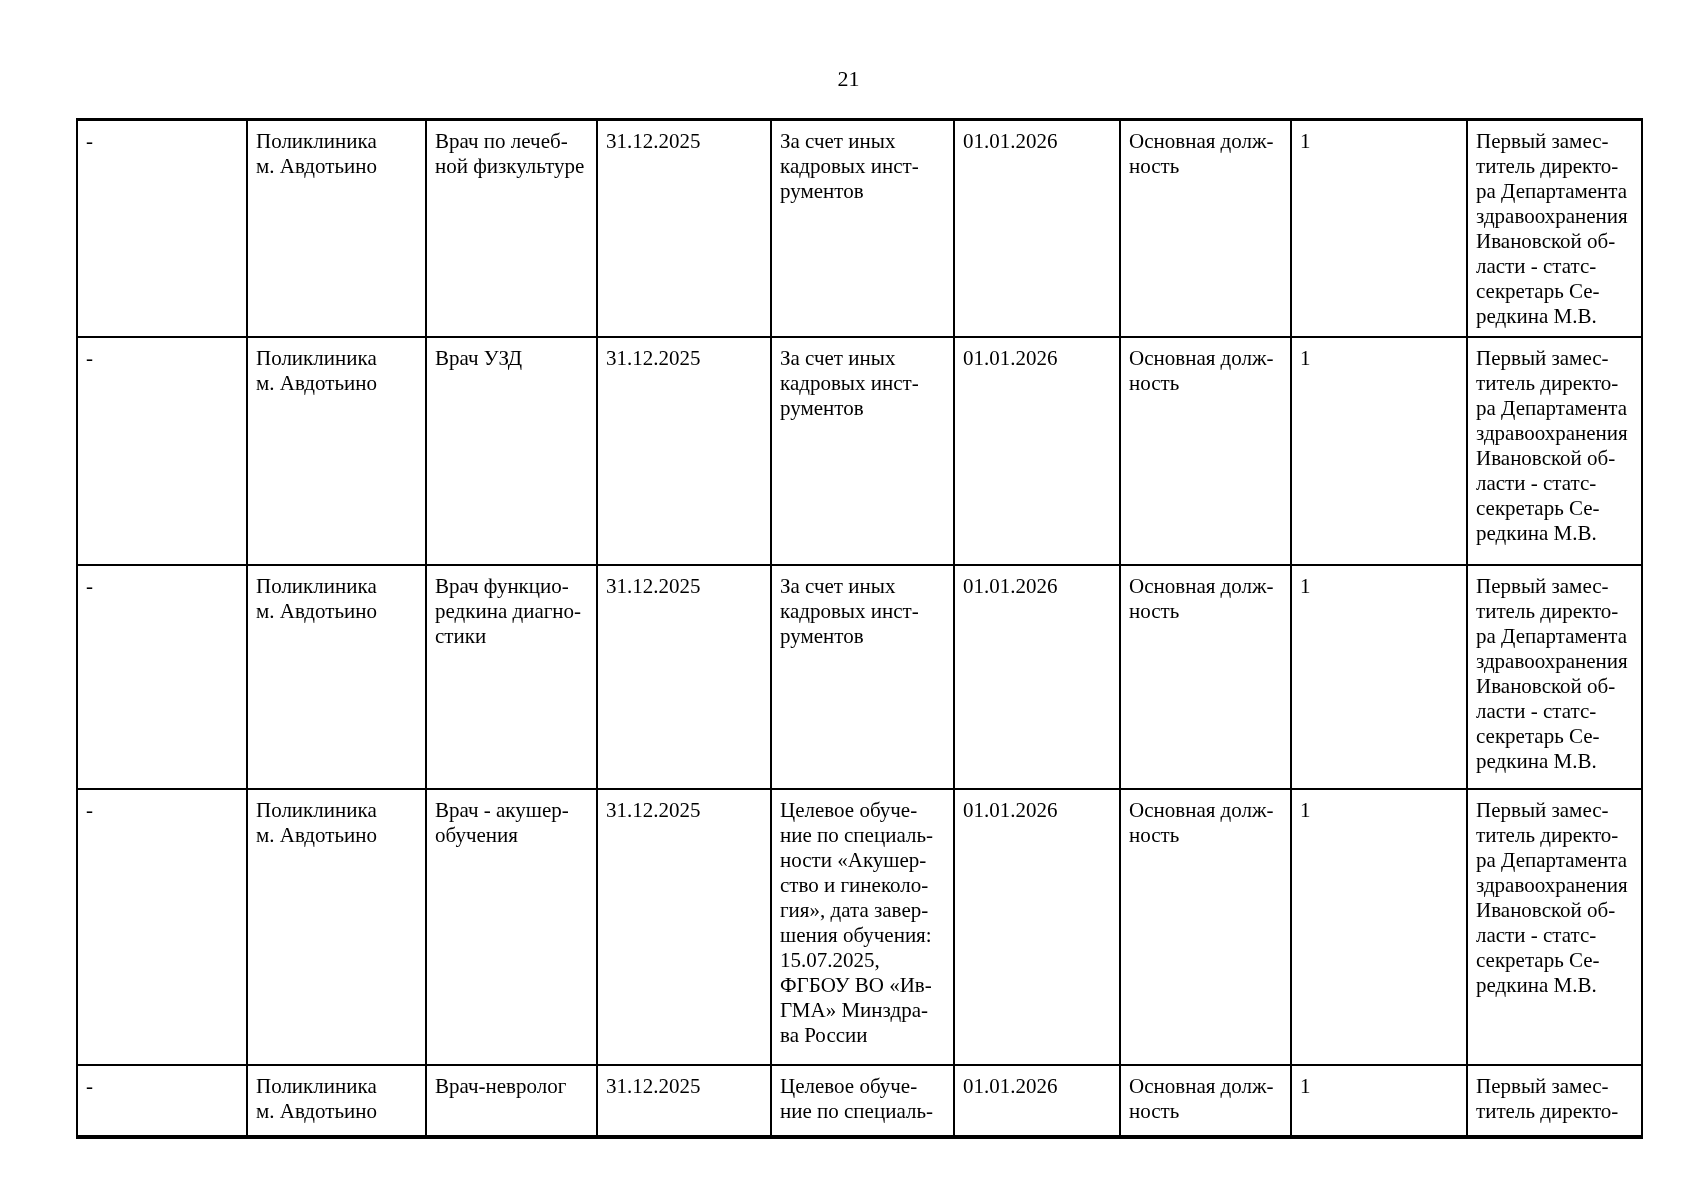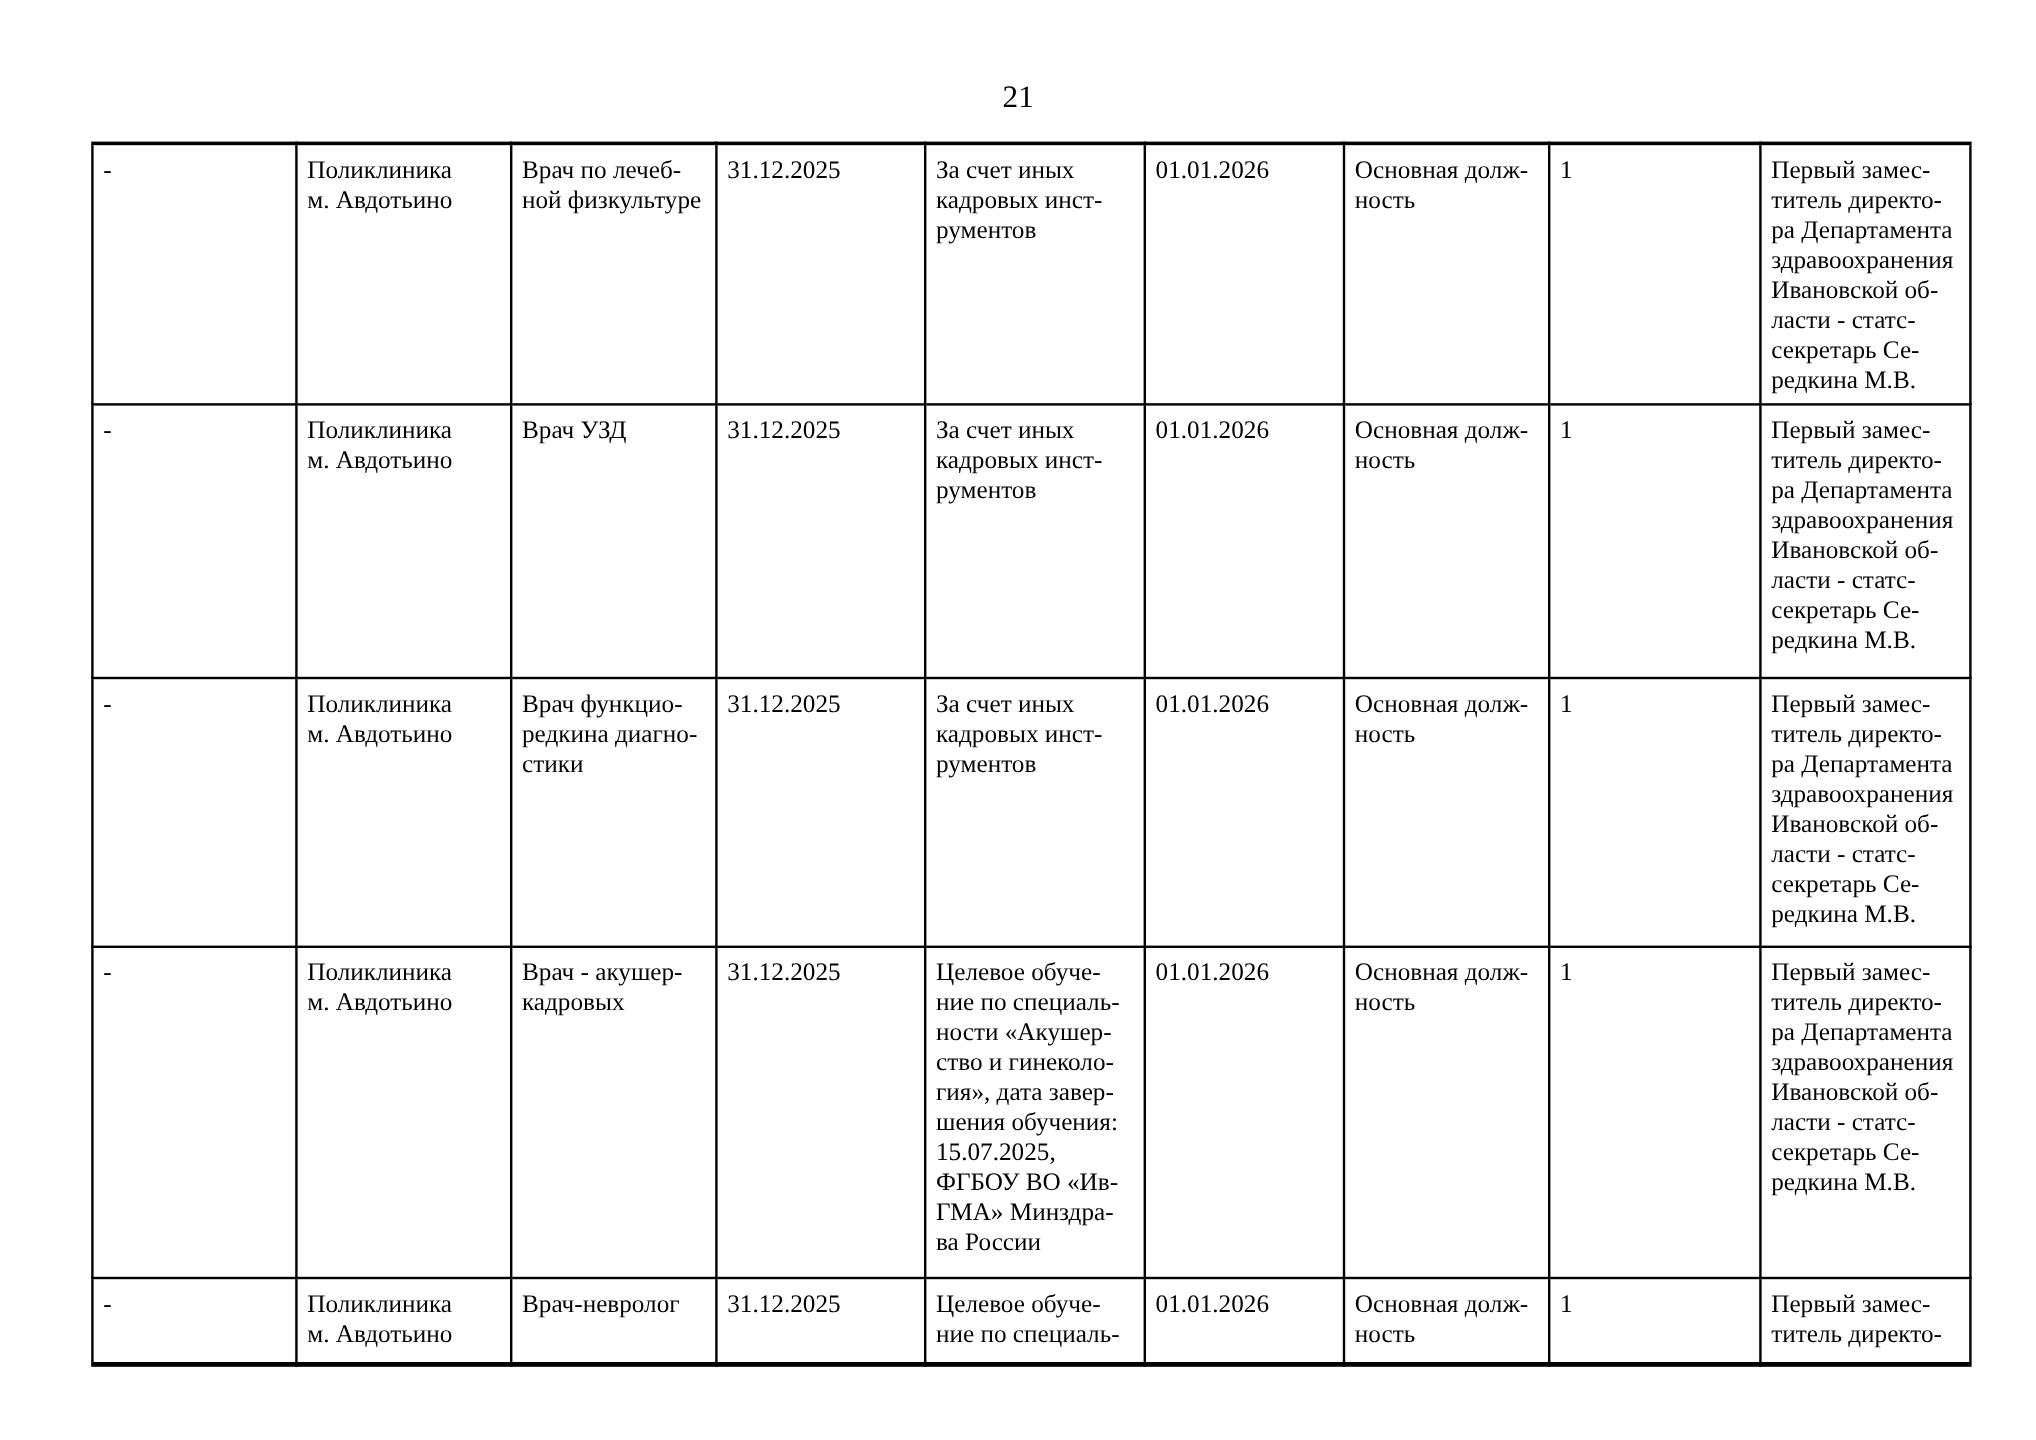--- a/index.html
+++ b/index.html
@@ -15,21 +15,21 @@
     color: #000000;
     font-family: "Liberation Serif", "DejaVu Serif", serif;
     overflow: hidden;
   }
   .page-number {
     position: absolute;
     top: 68px;
     left: 0;
     right: 0;
     text-align: center;
-    font-size: 26px;
+    font-size: 22px;
     line-height: 1;
     color: #000000;
   }
   table.vacancy-table {
     position: absolute;
     left: 76px;
     top: 118px;
     width: 1567px;
     border-collapse: collapse;
     table-layout: fixed;
@@ -136,21 +136,21 @@
 Ивановской об-
 ласти - статс-
 секретарь Се-
 редкина М.В.</td>
       </tr>
       <tr style="height:276px">
         <td>-</td>
         <td>Поликлиника
 м. Авдотьино</td>
         <td>Врач - акушер-
-кадровых</td>
+обучения</td>
         <td>31.12.2025</td>
         <td>Целевое обуче-
 ние по специаль-
 ности «Акушер-
 ство и гинеколо-
 гия», дата завер-
 шения обучения:
 15.07.2025,
 ФГБОУ ВО «Ив-
 ГМА» Минздра-

